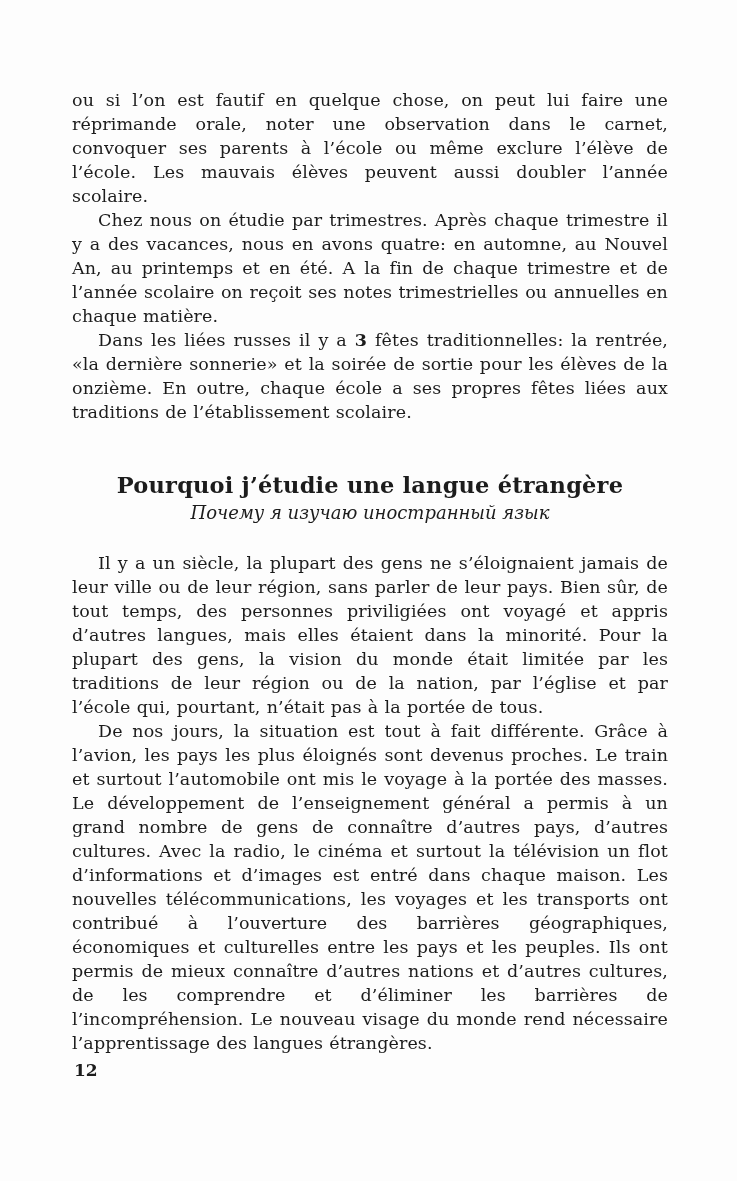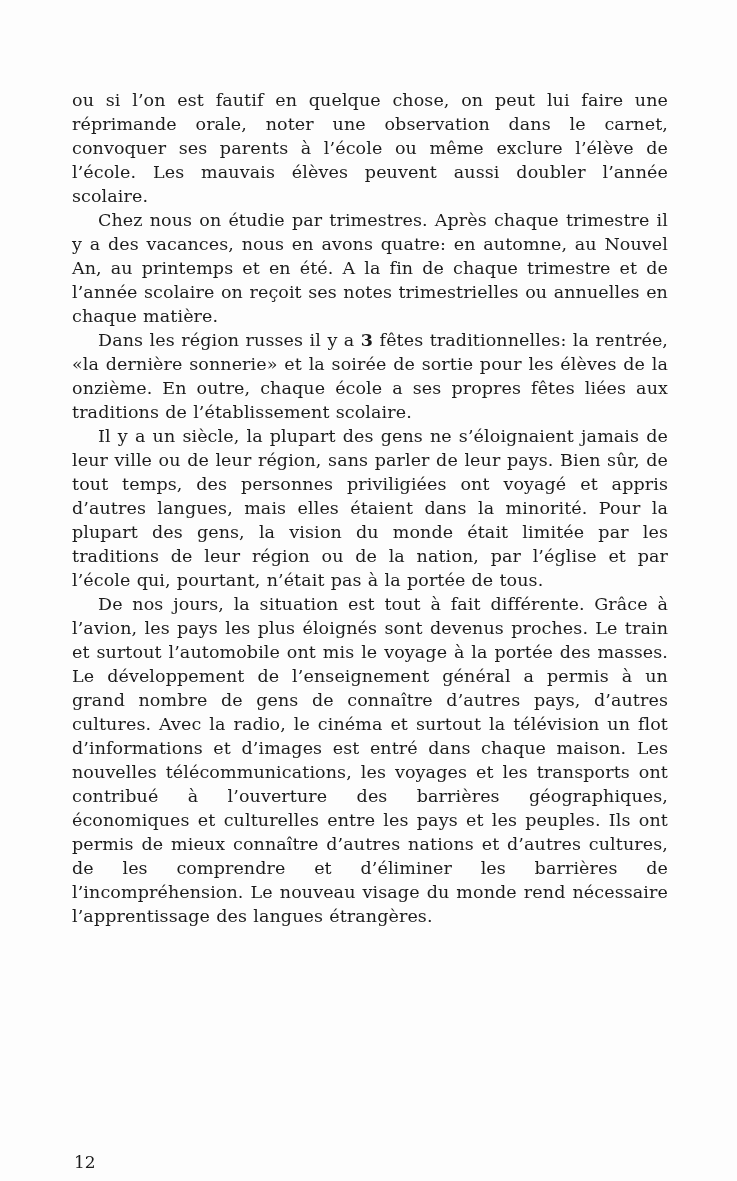--- a/index.html
+++ b/index.html
@@ -52,36 +52,41 @@
     font-style: italic;
     font-weight: normal;
     text-align: center;
   }
   .bold-num {
     font-weight: bold;
   }
   .page-number {
     position: absolute;
     left: 74px;
-    top: 1152px;
+    top: 1060px;
     font-size: 17px;
     line-height: 20px;
+    font-weight: bold;
   }
 </style>
 </head>
 <body>
 
 <div class="page">
 
   <div class="text-block">
     <p class="no-indent">ou si l’on est fautif en quelque chose, on peut lui faire une réprimande orale, noter une observation dans le carnet, convoquer ses parents à l’école ou même exclure l’élève de l’école. Les mauvais élèves peuvent aussi doubler l’année scolaire.</p>
     <p>Chez nous on étudie par trimestres. Après chaque trimestre il y a des vacances, nous en avons quatre: en automne, au Nouvel An, au printemps et en été. A la fin de chaque trimestre et de l’année scolaire on reçoit ses notes trimestrielles ou annuelles en chaque matière.</p>
-    <p><span>Dans les région russes il y a </span><span class="bold-num">3</span><span> fêtes traditionnelles: la rentrée, «la dernière sonnerie» et la soirée de sortie pour les élèves de la onzième. En outre, chaque école a ses propres fêtes liées aux traditions de l’établissement scolaire.</span></p>
+    <p><span>Dans les liées russes il y a </span><span class="bold-num">3</span><span> fêtes traditionnelles: la rentrée, «la dernière sonnerie» et la soirée de sortie pour les élèves de la onzième. En outre, chaque école a ses propres fêtes liées aux traditions de l’établissement scolaire.</span></p>
   </div>
 
+  <div class="heading-block">
+    <h1 class="section-title">Pourquoi j’étudie une langue étrangère</h1>
+    <h2 class="section-subtitle">Почему я изучаю иностранный язык</h2>
+  </div>
 
   <div class="text-block">
     <p>Il y a un siècle, la plupart des gens ne s’éloignaient jamais de leur ville ou de leur région, sans parler de leur pays. Bien sûr, de tout temps, des personnes priviligiées ont voyagé et appris d’autres langues, mais elles étaient dans la minorité. Pour la plupart des gens, la vision du monde était limitée par les traditions de leur région ou de la nation, par l’église et par l’école qui, pourtant, n’était pas à la portée de tous.</p>
     <p>De nos jours, la situation est tout à fait différente. Grâce à l’avion, les pays les plus éloignés sont devenus proches. Le train et surtout l’automobile ont mis le voyage à la portée des masses. Le développement de l’enseignement général a permis à un grand nombre de gens de connaître d’autres pays, d’autres cultures. Avec la radio, le cinéma et surtout la télévision un flot d’informations et d’images est entré dans chaque maison. Les nouvelles télécommunications, les voyages et les transports ont contribué à l’ouverture des barrières géographiques, économiques et culturelles entre les pays et les peuples. Ils ont permis de mieux connaître d’autres nations et d’autres cultures, de les comprendre et d’éliminer les barrières de l’incompréhension. Le nouveau visage du monde rend nécessaire l’apprentissage des langues étrangères.</p>
   </div>
 
   <div class="page-number">12</div>
 
 </div>
 

